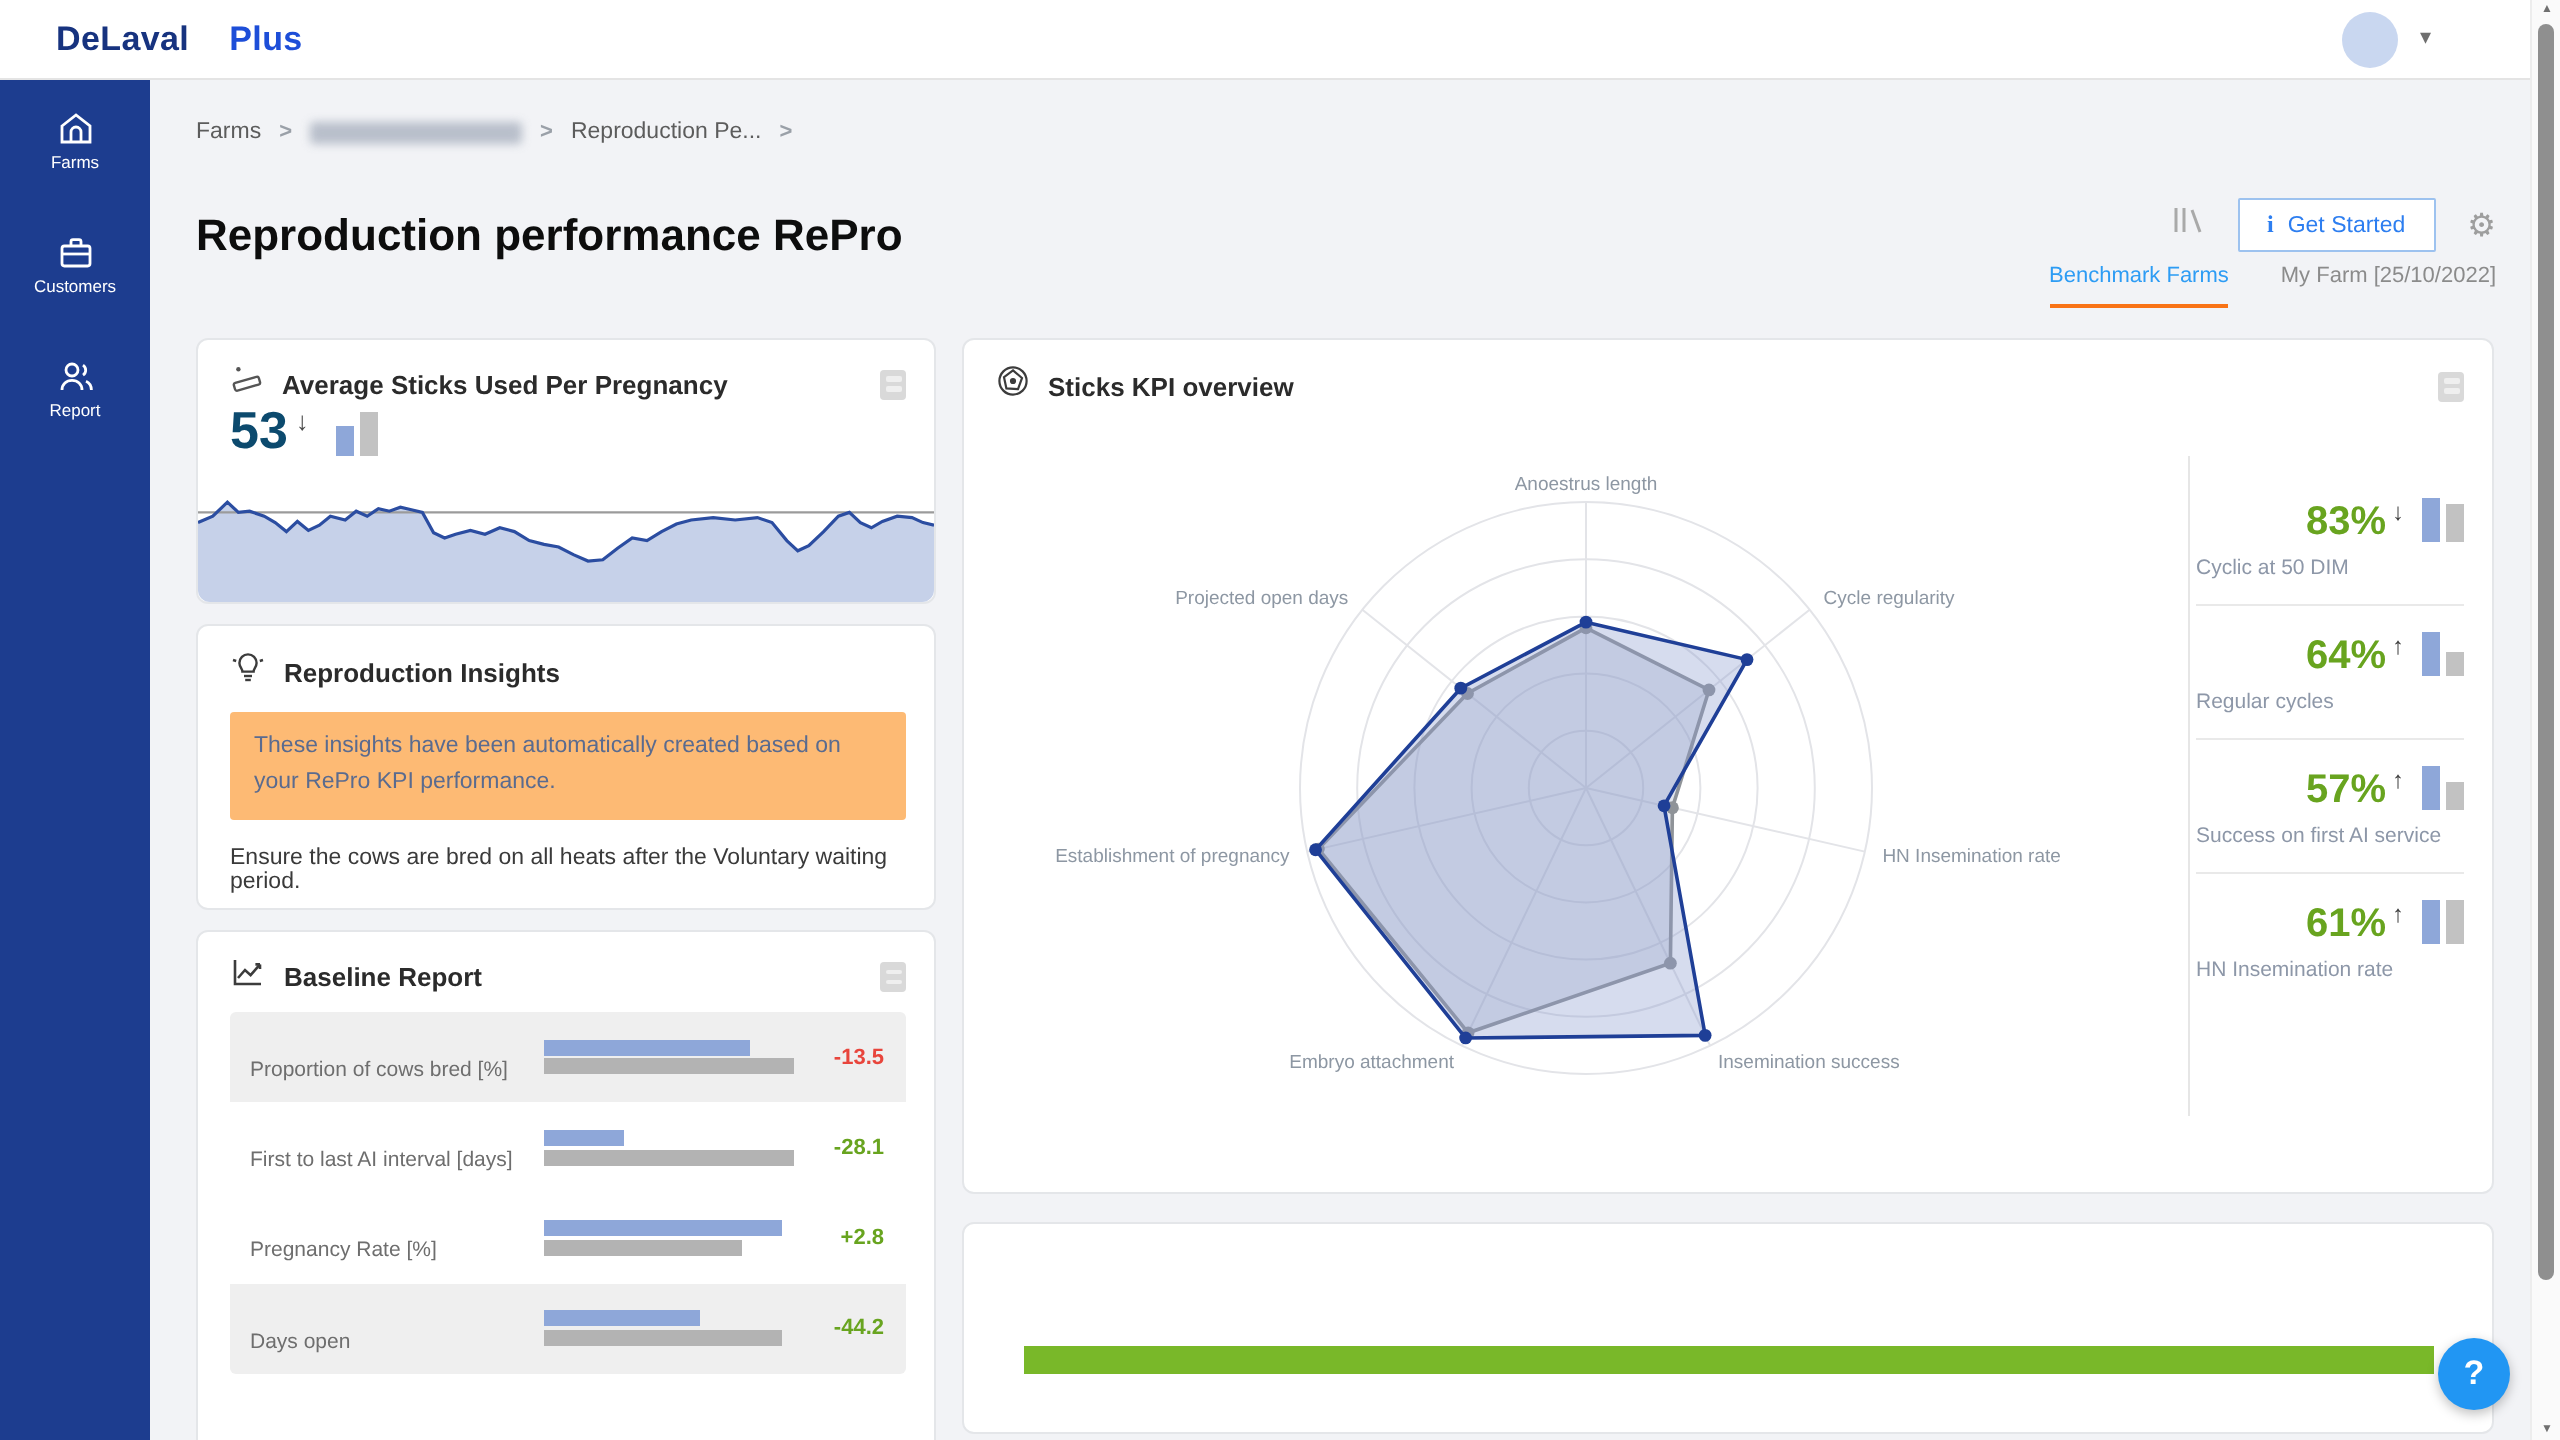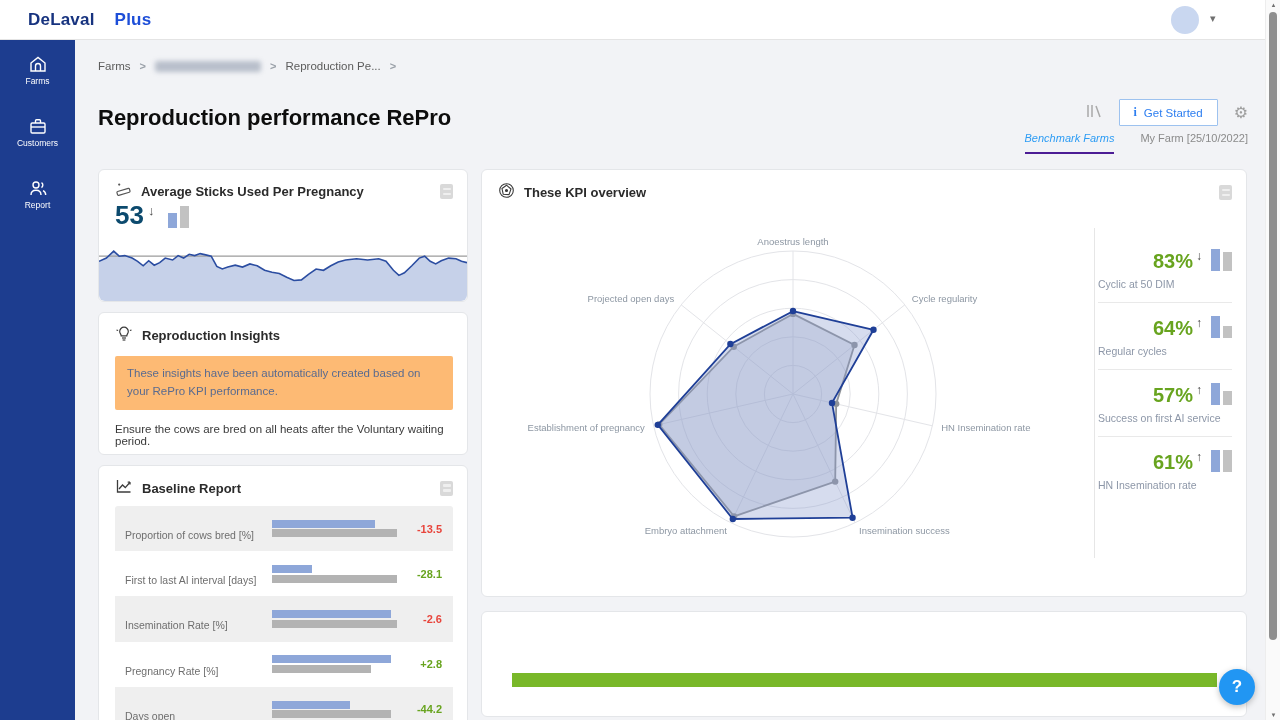--- a/index.html
+++ b/index.html
@@ -35,21 +35,21 @@
   
   .toolbar { position:absolute; top:59px; right:17px; display:flex; align-items:center; gap:16px; }
   .lib-icon { color:#a9a9a9; }
   .get-started { display:flex; align-items:center; gap:7px; border:1px solid #9dc2ef; background:#fff;
                  color:#2d7ef0; font-size:11.5px; padding:5px 14px; cursor:pointer; border-radius:1px; }
   .info-glyph { font-weight:bold; font-size:12px; font-family:"Liberation Serif", serif; }
   .gear { font-size:16px; color:#9e9e9e; cursor:pointer; }
 
   .tabs { position:absolute; top:92px; right:17px; display:flex; gap:26px; font-size:11px; }
   .tab { padding-bottom:8px; cursor:pointer; color:#8b8b8b; }
-  .tab.active { color:#2d9cf4; border-bottom:2px solid #4c1d95;font-style:italic; }
+  .tab.active { color:#2d9cf4; border-bottom:2px solid #f97316; }
 
   
   .card { position:absolute; background:#fff; border:1px solid #e4e6e9; border-radius:6px; }
   .card-head { display:flex; align-items:center; gap:9px; padding:12px 14px 0 16px; }
   .card-title { font-size:13px; font-weight:bold; color:#2b2b2b; }
   .corner-icon { margin-left:auto; width:13px; height:15px; background:#d9d9d9; border-radius:2px;
                  position:relative; cursor:pointer; }
   .corner-icon:before, .corner-icon:after { content:""; position:absolute; left:2.5px; right:2.5px; height:2.5px;
                  background:#efefef; border-radius:1px; }
   .corner-icon:before { top:3.5px; } .corner-icon:after { top:8.5px; }
@@ -244,28 +244,20 @@
           <div class="b-val" style="color: rgb(232, 69, 60);">-13.5</div>
         </div>
         <div class="b-row">
           <div class="b-label">First to last AI interval [days]</div>
           <div class="b-bars">
             <div class="b-bar blue" style="width: 32%;"></div>
             <div class="b-bar grey" style="width: 100%;"></div>
           </div>
           <div class="b-val" style="color: rgb(104, 164, 31);">-28.1</div>
         </div>
-        <div class="b-row alt">
-          <div class="b-label">Insemination Rate [%]</div>
-          <div class="b-bars">
-            <div class="b-bar blue" style="width: 95%;"></div>
-            <div class="b-bar grey" style="width: 100%;"></div>
-          </div>
-          <div class="b-val" style="color: rgb(232, 69, 60);">-2.6</div>
-        </div>
         <div class="b-row">
           <div class="b-label">Pregnancy Rate [%]</div>
           <div class="b-bars">
             <div class="b-bar blue" style="width: 95%;"></div>
             <div class="b-bar grey" style="width: 79%;"></div>
           </div>
           <div class="b-val" style="color: rgb(104, 164, 31);">+2.8</div>
         </div>
         <div class="b-row alt">
           <div class="b-label">Days open</div>
@@ -279,21 +271,21 @@
   </div>
 
   <div class="card" style="left:406px; top:129px; width:766px; height:428px;">
     <div class="card-head">
       <span>
         <svg width="17" height="17" viewBox="0 0 17 17" fill="none" stroke="#3c3c3c" stroke-width="1.1">
           <circle cx="8.5" cy="8.5" r="6.8"></circle>
             <path d="M8.5 3.2 L13 7 L11 12.6 L5.2 12.2 L4 6.6 Z"></path>
             <circle cx="8.5" cy="8.5" r="1" fill="#3c3c3c"></circle>
         </svg></span>
-      <span class="card-title">These KPI overview</span>
+      <span class="card-title">Sticks KPI overview</span>
       <span class="corner-icon"></span>
     </div>
     <svg id="radar" style="position:absolute; left:0; top:0;" width="612" height="428">
         <circle cx="311" cy="224" r="28.6" fill="none" stroke="#e3e4e8" stroke-width="1"></circle>
         <circle cx="311" cy="224" r="57.2" fill="none" stroke="#e3e4e8" stroke-width="1"></circle>
         <circle cx="311" cy="224" r="85.8" fill="none" stroke="#e3e4e8" stroke-width="1"></circle>
         <circle cx="311" cy="224" r="114.4" fill="none" stroke="#e3e4e8" stroke-width="1"></circle>
         <circle cx="311" cy="224" r="143" fill="none" stroke="#e3e4e8" stroke-width="1"></circle>
         <line x1="311" y1="224" x2="311" y2="81" stroke="#e3e4e8" stroke-width="1"></line>
         <line x1="311" y1="224" x2="422.80190199292826" y2="134.8409583342011" stroke="#e3e4e8" stroke-width="1"></line>

